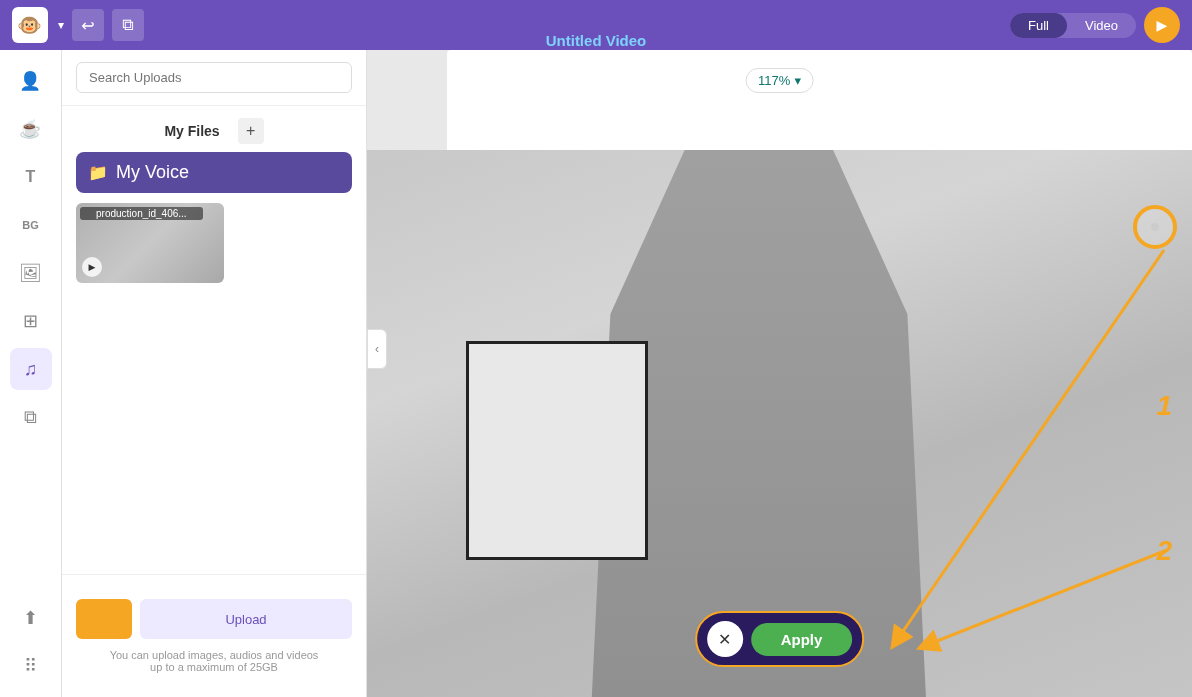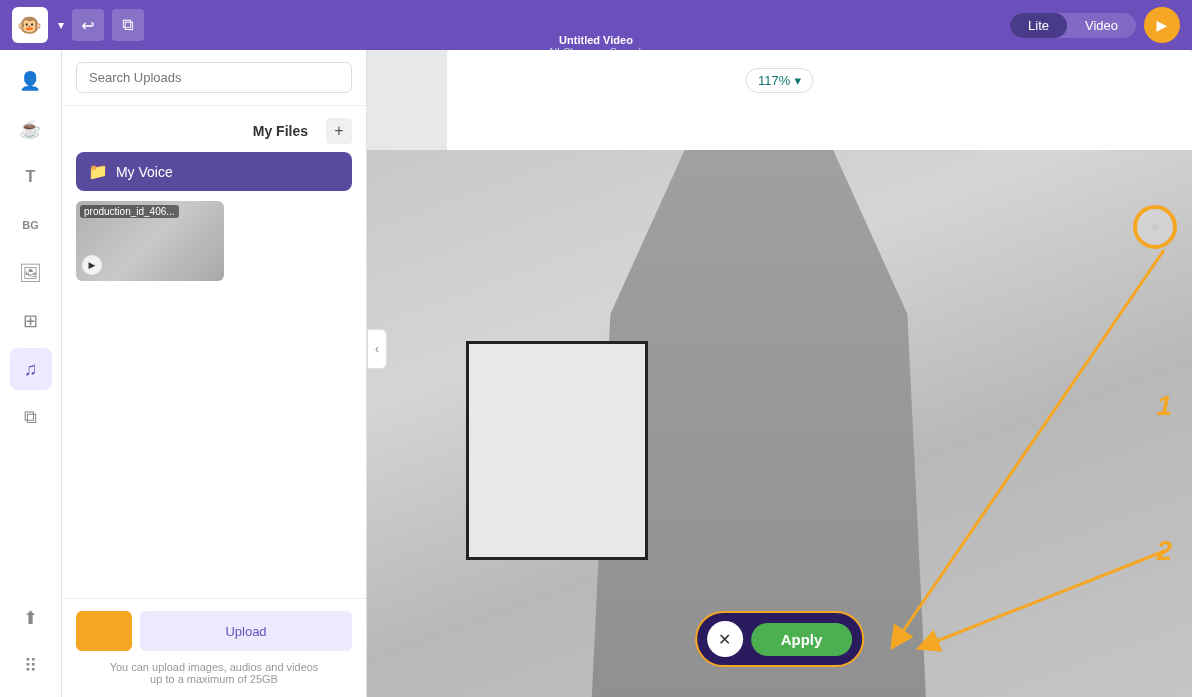--- a/index.html
+++ b/index.html
@@ -43,22 +43,22 @@
       cursor: pointer;
       font-size: 16px;
       display: flex; align-items: center; justify-content: center;
     }
     .header-center {
       text-align: center;
       position: absolute;
       left: 50%; transform: translateX(-50%);
     }
     .header-title {
-      color: #ffffff;
-      font-size: 11px;
+      color: #7dd3fc;
+      font-size: 15px;
       font-weight: bold;
       margin-top: 42px;
     }
     .header-subtitle {
       color: rgba(255,255,255,0.7);
       font-size: 11px;
     }
     .header-right {
       display: flex;
       align-items: center;
@@ -147,21 +147,21 @@
       padding: 7px 12px;
       border: 1px solid #ddd;
       border-radius: 6px;
       font-size: 13px;
       color: #999;
       outline: none;
     }
     .panel-files-header {
       display: flex;
       align-items: center;
-      justify-content: flex-end;
+      justify-content: center;
       padding: 12px 14px 8px;
       gap: 18px;
     }
     .panel-files-title {
       font-size: 14px;
       font-weight: bold;
       color: #333;
     }
     .add-btn {
       width: 26px; height: 26px;
@@ -178,61 +178,61 @@
       background: #5a4a9e;
       color: #fff;
       border-radius: 8px;
       padding: 10px 12px;
       display: flex;
       align-items: center;
       gap: 8px;
       cursor: pointer;
     }
     .my-voice-item .folder-icon { font-size: 16px; }
-    .my-voice-item span { font-size: 14px; font-weight: 500; }
+    .my-voice-item span { font-size: 18px; font-weight: 500; }
 
     .panel-scroll {
       flex: 1;
       overflow-y: auto;
       padding: 0 14px;
     }
     .file-thumb {
       width: 148px; height: 80px;
       background: #d0d0d0;
       border-radius: 6px;
       overflow: hidden;
       position: relative;
       cursor: pointer;
     }
     .file-thumb-label {
       position: absolute;
       top: 4px; left: 4px;
       background: rgba(0,0,0,0.5);
       color: #fff;
       font-size: 10px;
-      padding: 1px 4px;
+      padding: 1px 16px;
       border-radius: 3px;
     }
     .file-thumb-play {
       position: absolute;
       bottom: 6px; left: 6px;
       width: 20px; height: 20px;
       background: rgba(255,255,255,0.8);
       border-radius: 50%;
       display: flex; align-items: center; justify-content: center;
       font-size: 9px;
       color: #333;
     }
     .thumb-image {
       width: 100%; height: 100%;
       background: linear-gradient(135deg, #b0b0b0 0%, #c8c8c8 50%, #a8a8a8 100%);
     }
 
     .panel-bottom {
-      padding: 12px 14px;
+      padding: 24px 14px;
       border-top: 1px solid #eee;
     }
     .upload-btn-area {
       display: flex;
       gap: 8px;
       margin-bottom: 10px;
     }
     .upload-thumb-btn {
       width: 56px; height: 40px;
       background: #f5a623;
@@ -396,21 +396,21 @@
     <span class="logo-chevron">▾</span>
     <button class="header-nav-btn">↩</button>
     <button class="header-nav-btn">⧉</button>
   </div>
   <div class="header-center">
     <div class="header-title">Untitled Video</div>
     <div class="header-subtitle">All Changes Search</div>
   </div>
   <div class="header-right">
     <div class="mode-toggle">
-      <button class="mode-btn active">Lite</button>
+      <button class="mode-btn active">Full</button>
       <button class="mode-btn">Video</button>
     </div>
     <button class="play-btn">▶</button>
   </div>
 </div>
 
 <div class="sidebar">
   <div class="sidebar-icon">👤</div>
   <div class="sidebar-icon">☕</div>
   <div class="sidebar-icon" style="font-weight:bold; font-size:16px;">T</div>

